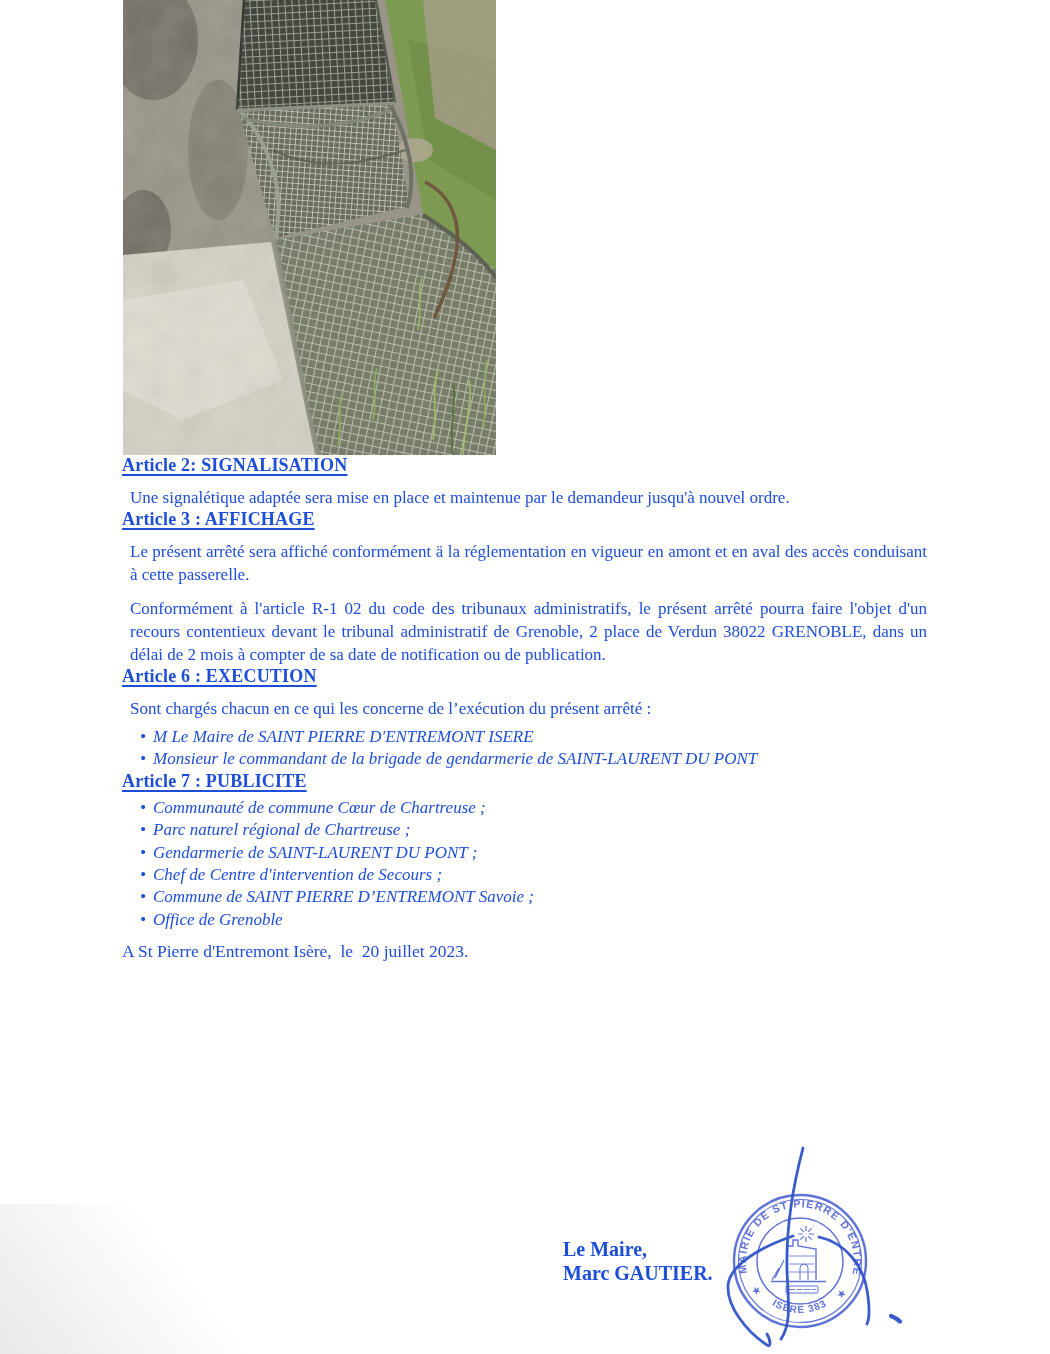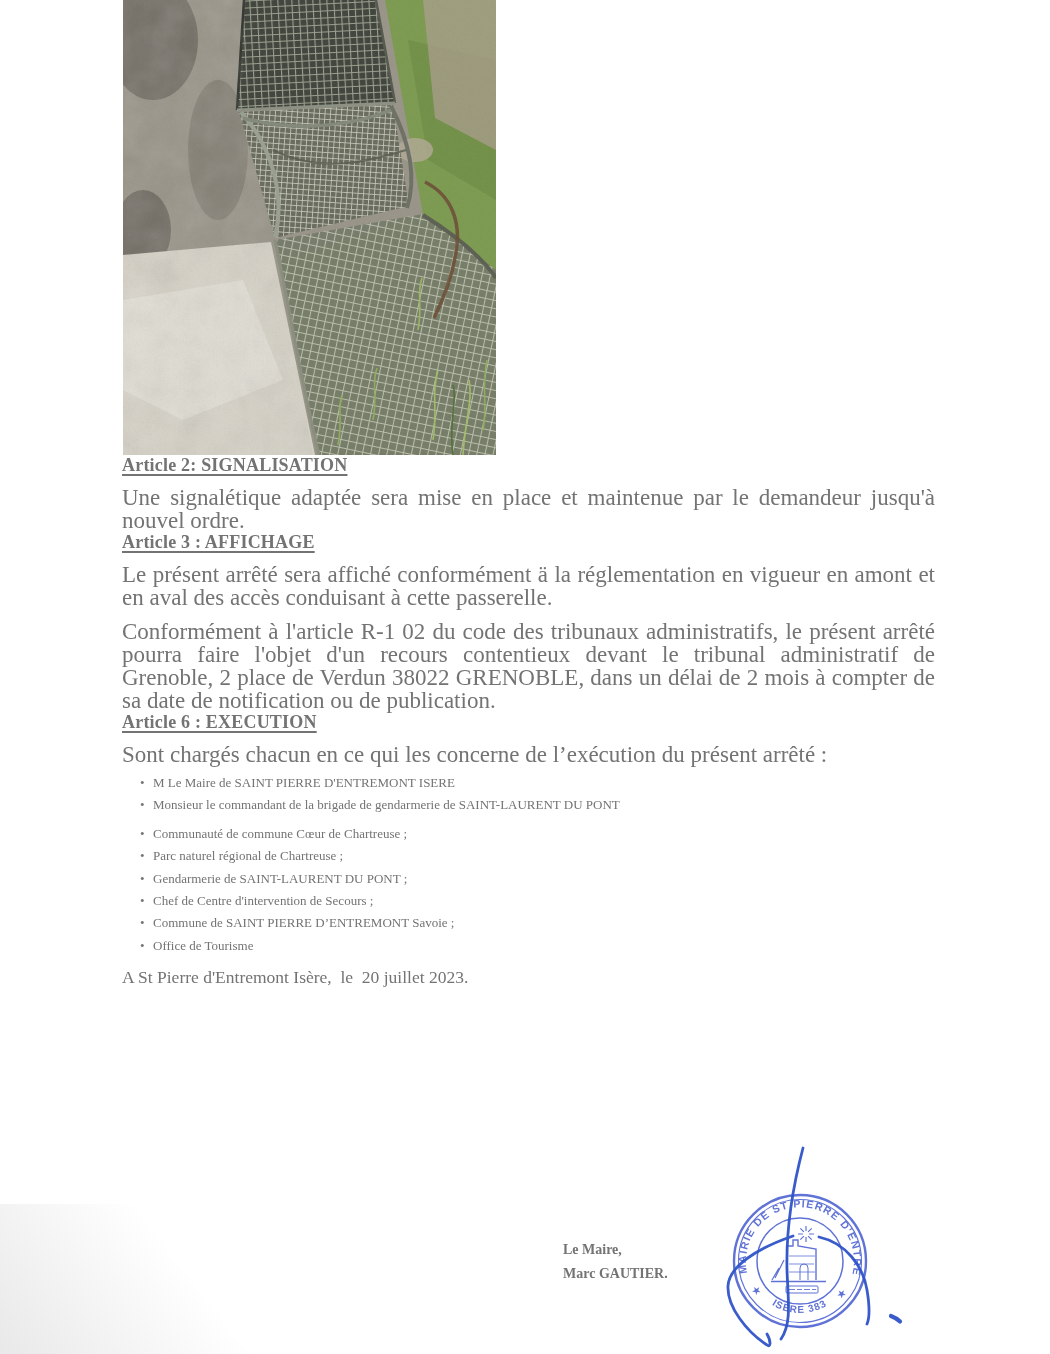--- a/index.html
+++ b/index.html
@@ -3,55 +3,55 @@
 <meta charset="utf-8">
 <title>Document</title>
 <style>
   html,body{margin:0;padding:0;background:#ffffff;}
   .page{
     position:relative;
     width:1050px;height:1354px;
     background:#ffffff;
     overflow:hidden;
     font-family:"Liberation Serif","DejaVu Serif",serif;
-    color:#737373;
+    color:#1d4ed8;
     box-sizing:border-box;
     padding:0 115px 16px 122px;
   }
   figure.photo{margin:0 0 0 1px;padding:0;width:373px;height:455px;}
   figure.photo svg{display:block;}
   section.article{margin:0;}
   section.article h3{
     font-size:18px;line-height:20px;margin:0;font-weight:bold;
     text-decoration:underline;text-decoration-thickness:1.6px;text-underline-offset:3px;
     letter-spacing:.2px;
   }
   section.article p{
-    font-size:23px;line-height:23px;margin:11px 0 0;text-align:justify;
+    font-size:17px;line-height:23px;margin:11px 8px 0;text-align:justify;
   }
   section.article ul{margin:6px 0 0;padding:0 0 0 18px;list-style:none;}
   section.article li{
-    font-size:13px;line-height:22.4px;position:relative;padding-left:13px;
+    font-size:17px;line-height:22.4px;position:relative;padding-left:13px;font-style:italic;
   }
   section.article li::before{content:"\2022";position:absolute;left:0;top:0;}
   .s2{margin-top:84px;}
   .s3{margin-top:24px;}
   .s4{margin-top:18px;}
   .s5{margin-top:20px;}
   .s6{margin-top:18px;}
   .s7{margin-top:16px;}
   .s6 p{margin-top:4px;}
   .s7 p{margin-top:5px;}
   .s7 ul{margin-top:8px;}
   .dateline{
     font-size:17.5px;line-height:23px;margin:9px 0 2px;white-space:pre-wrap;
   }
   .sign-block{
     position:absolute;left:563px;top:1238px;
-    font-size:14px;line-height:23.5px;font-weight:bold;
+    font-size:20px;line-height:23.5px;font-weight:bold;
   }
   .stamp-sig{position:absolute;left:640px;top:1140px;pointer-events:none;}
   .scan-shade{
     position:absolute;left:0;bottom:0;width:320px;height:150px;
     background:linear-gradient(52deg,rgba(115,115,122,.16),rgba(115,115,122,0) 58%);
     pointer-events:none;
   }
 </style>
 </head>
 <body>
@@ -159,27 +159,28 @@
   <section class="article s6">
     <h3>Article 6 : EXECUTION</h3>
     <p>Sont chargés chacun en ce qui les concerne de l’exécution du présent arrêté :</p>
     <ul>
       <li>M Le Maire de SAINT PIERRE D'ENTREMONT ISERE</li>
       <li>Monsieur le commandant de la brigade de gendarmerie de SAINT-LAURENT DU PONT</li>
     </ul>
   </section>
 
   <section class="article s7">
+    <h3>Article 7 : PUBLICITE</h3>
     <ul>
       <li>Communauté de commune Cœur de Chartreuse ;</li>
       <li>Parc naturel régional de Chartreuse ;</li>
       <li>Gendarmerie de SAINT-LAURENT DU PONT ;</li>
       <li>Chef de Centre d'intervention de Secours ;</li>
       <li>Commune de SAINT PIERRE D’ENTREMONT  Savoie ;</li>
-      <li>Office de Tourisme</li>
+      <li>Office de Grenoble</li>
     </ul>
   </section>
 
   <p class="dateline">A St Pierre d'Entremont Isère,  le  20 juillet 2023.</p>
 
   <div class="sign-block">
     <div>Le Maire,</div>
     <div>Marc GAUTIER.</div>
   </div>
 

